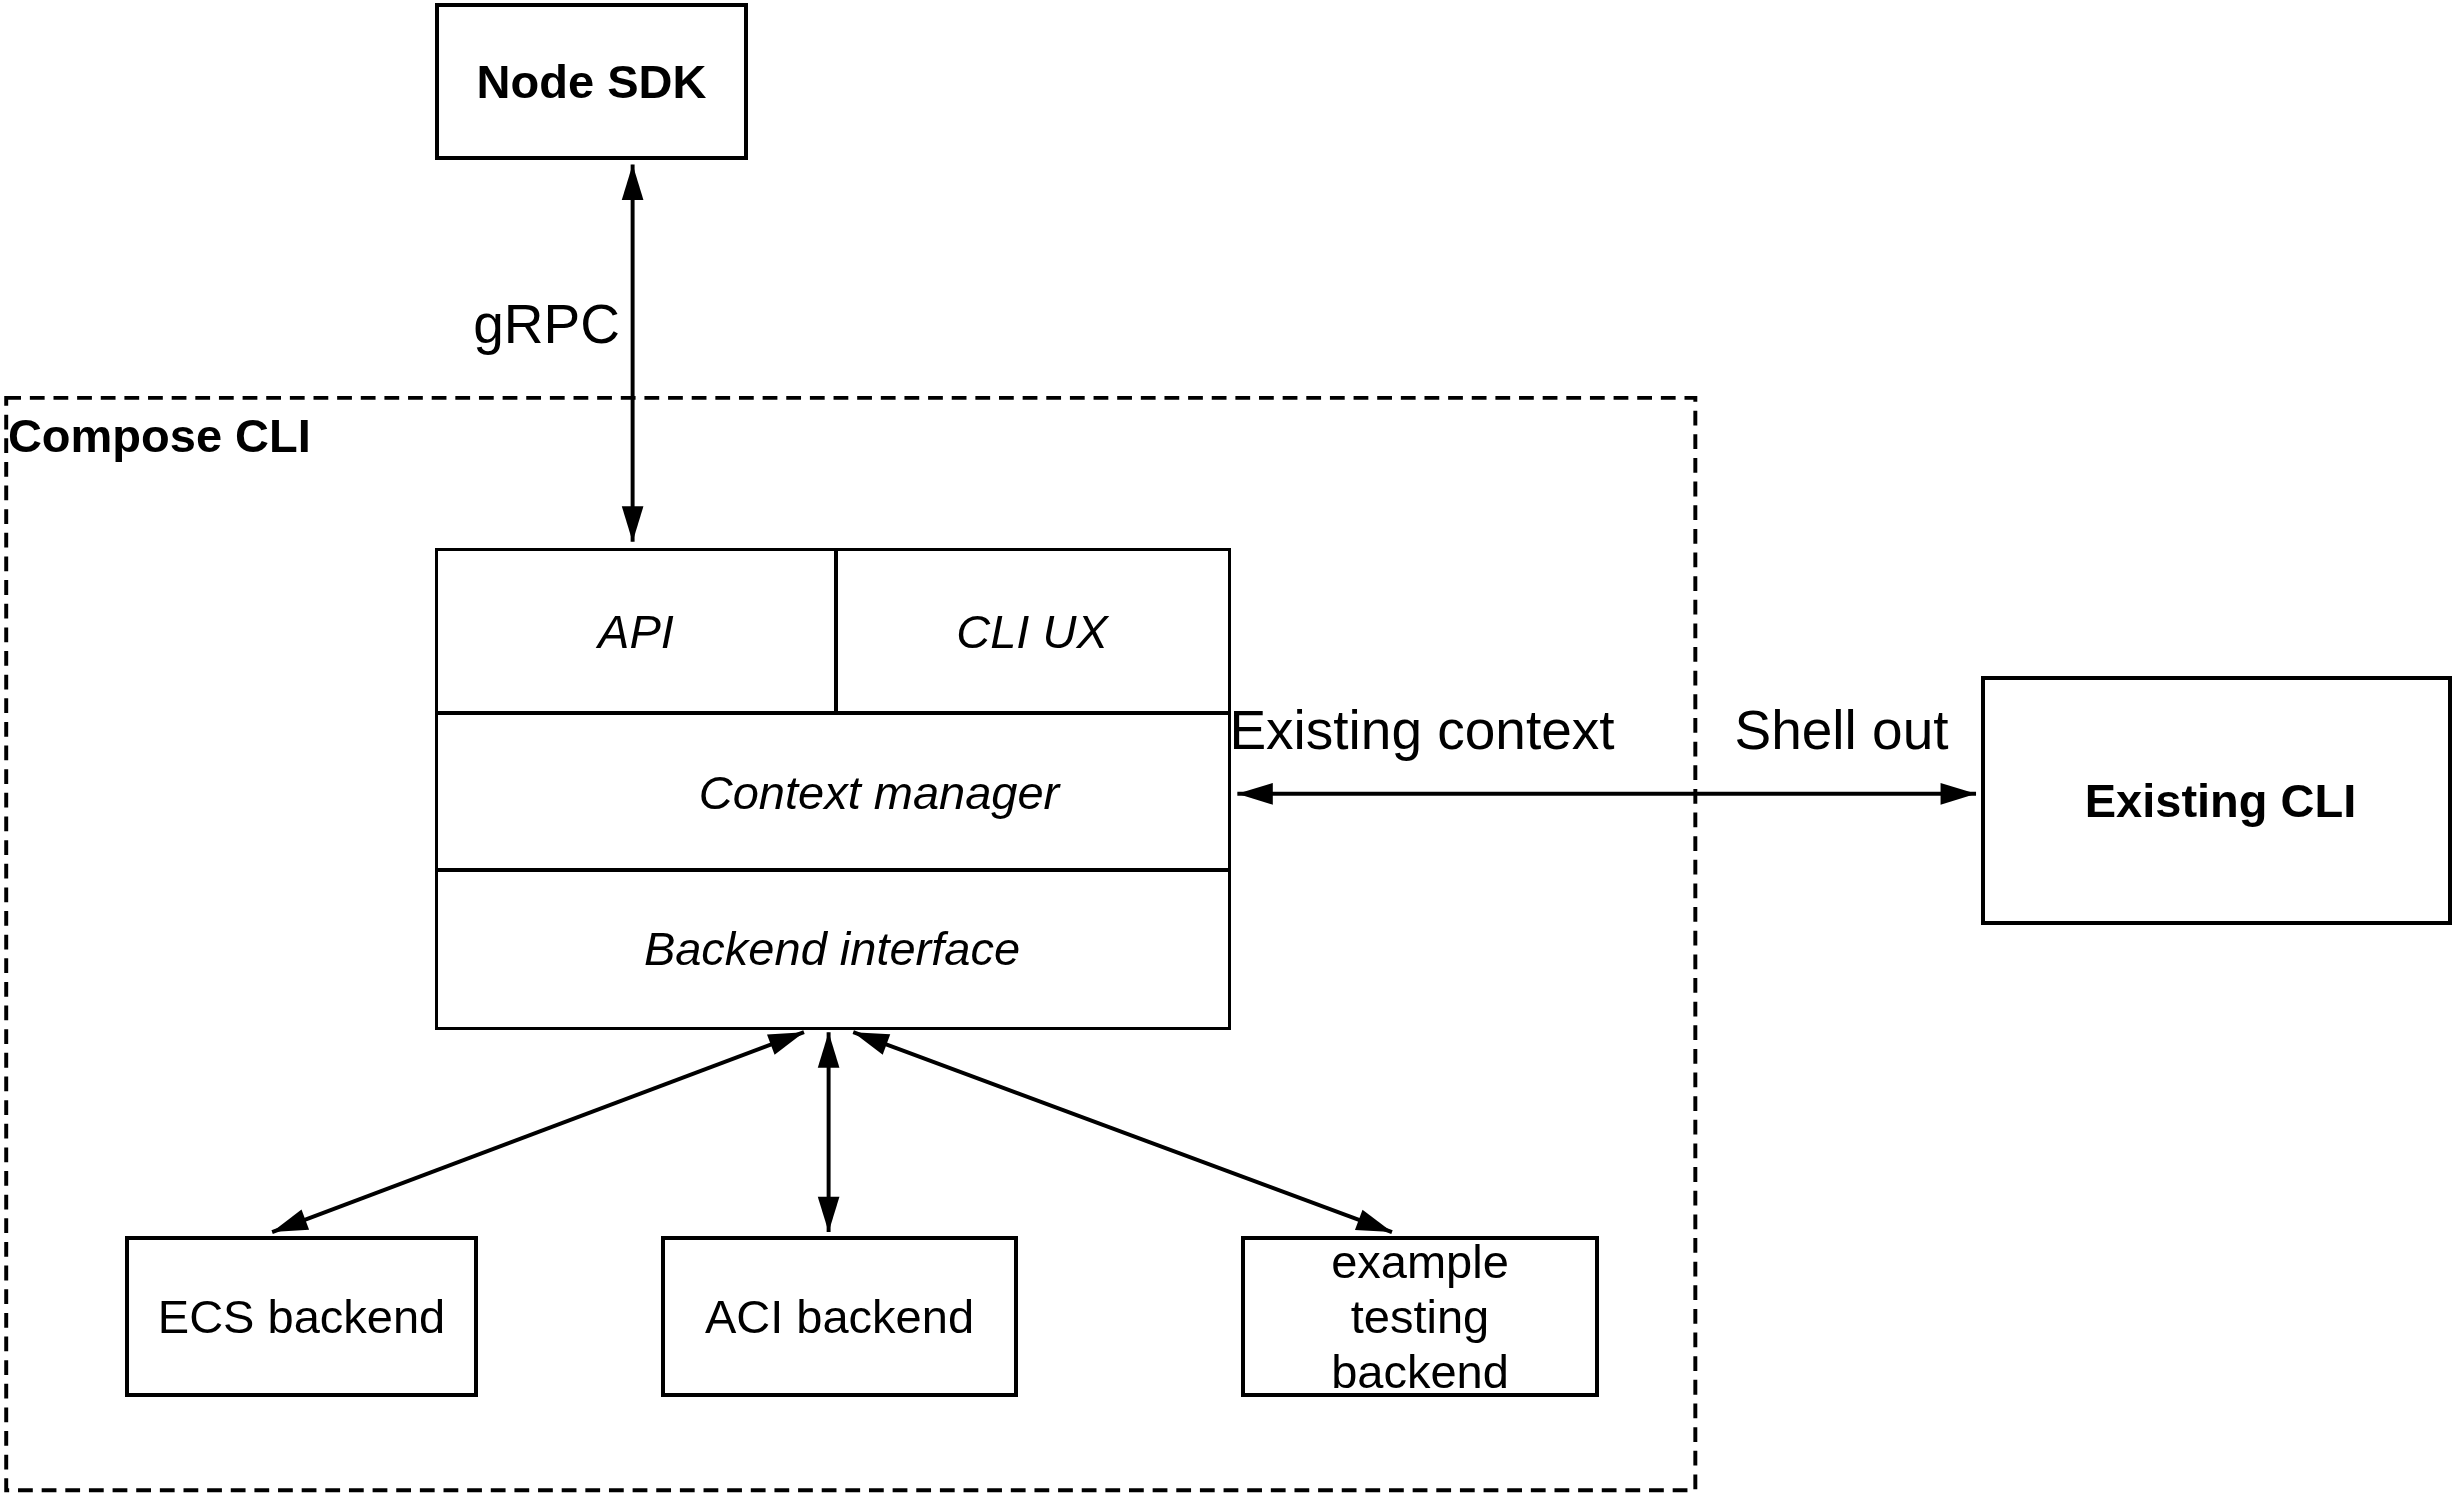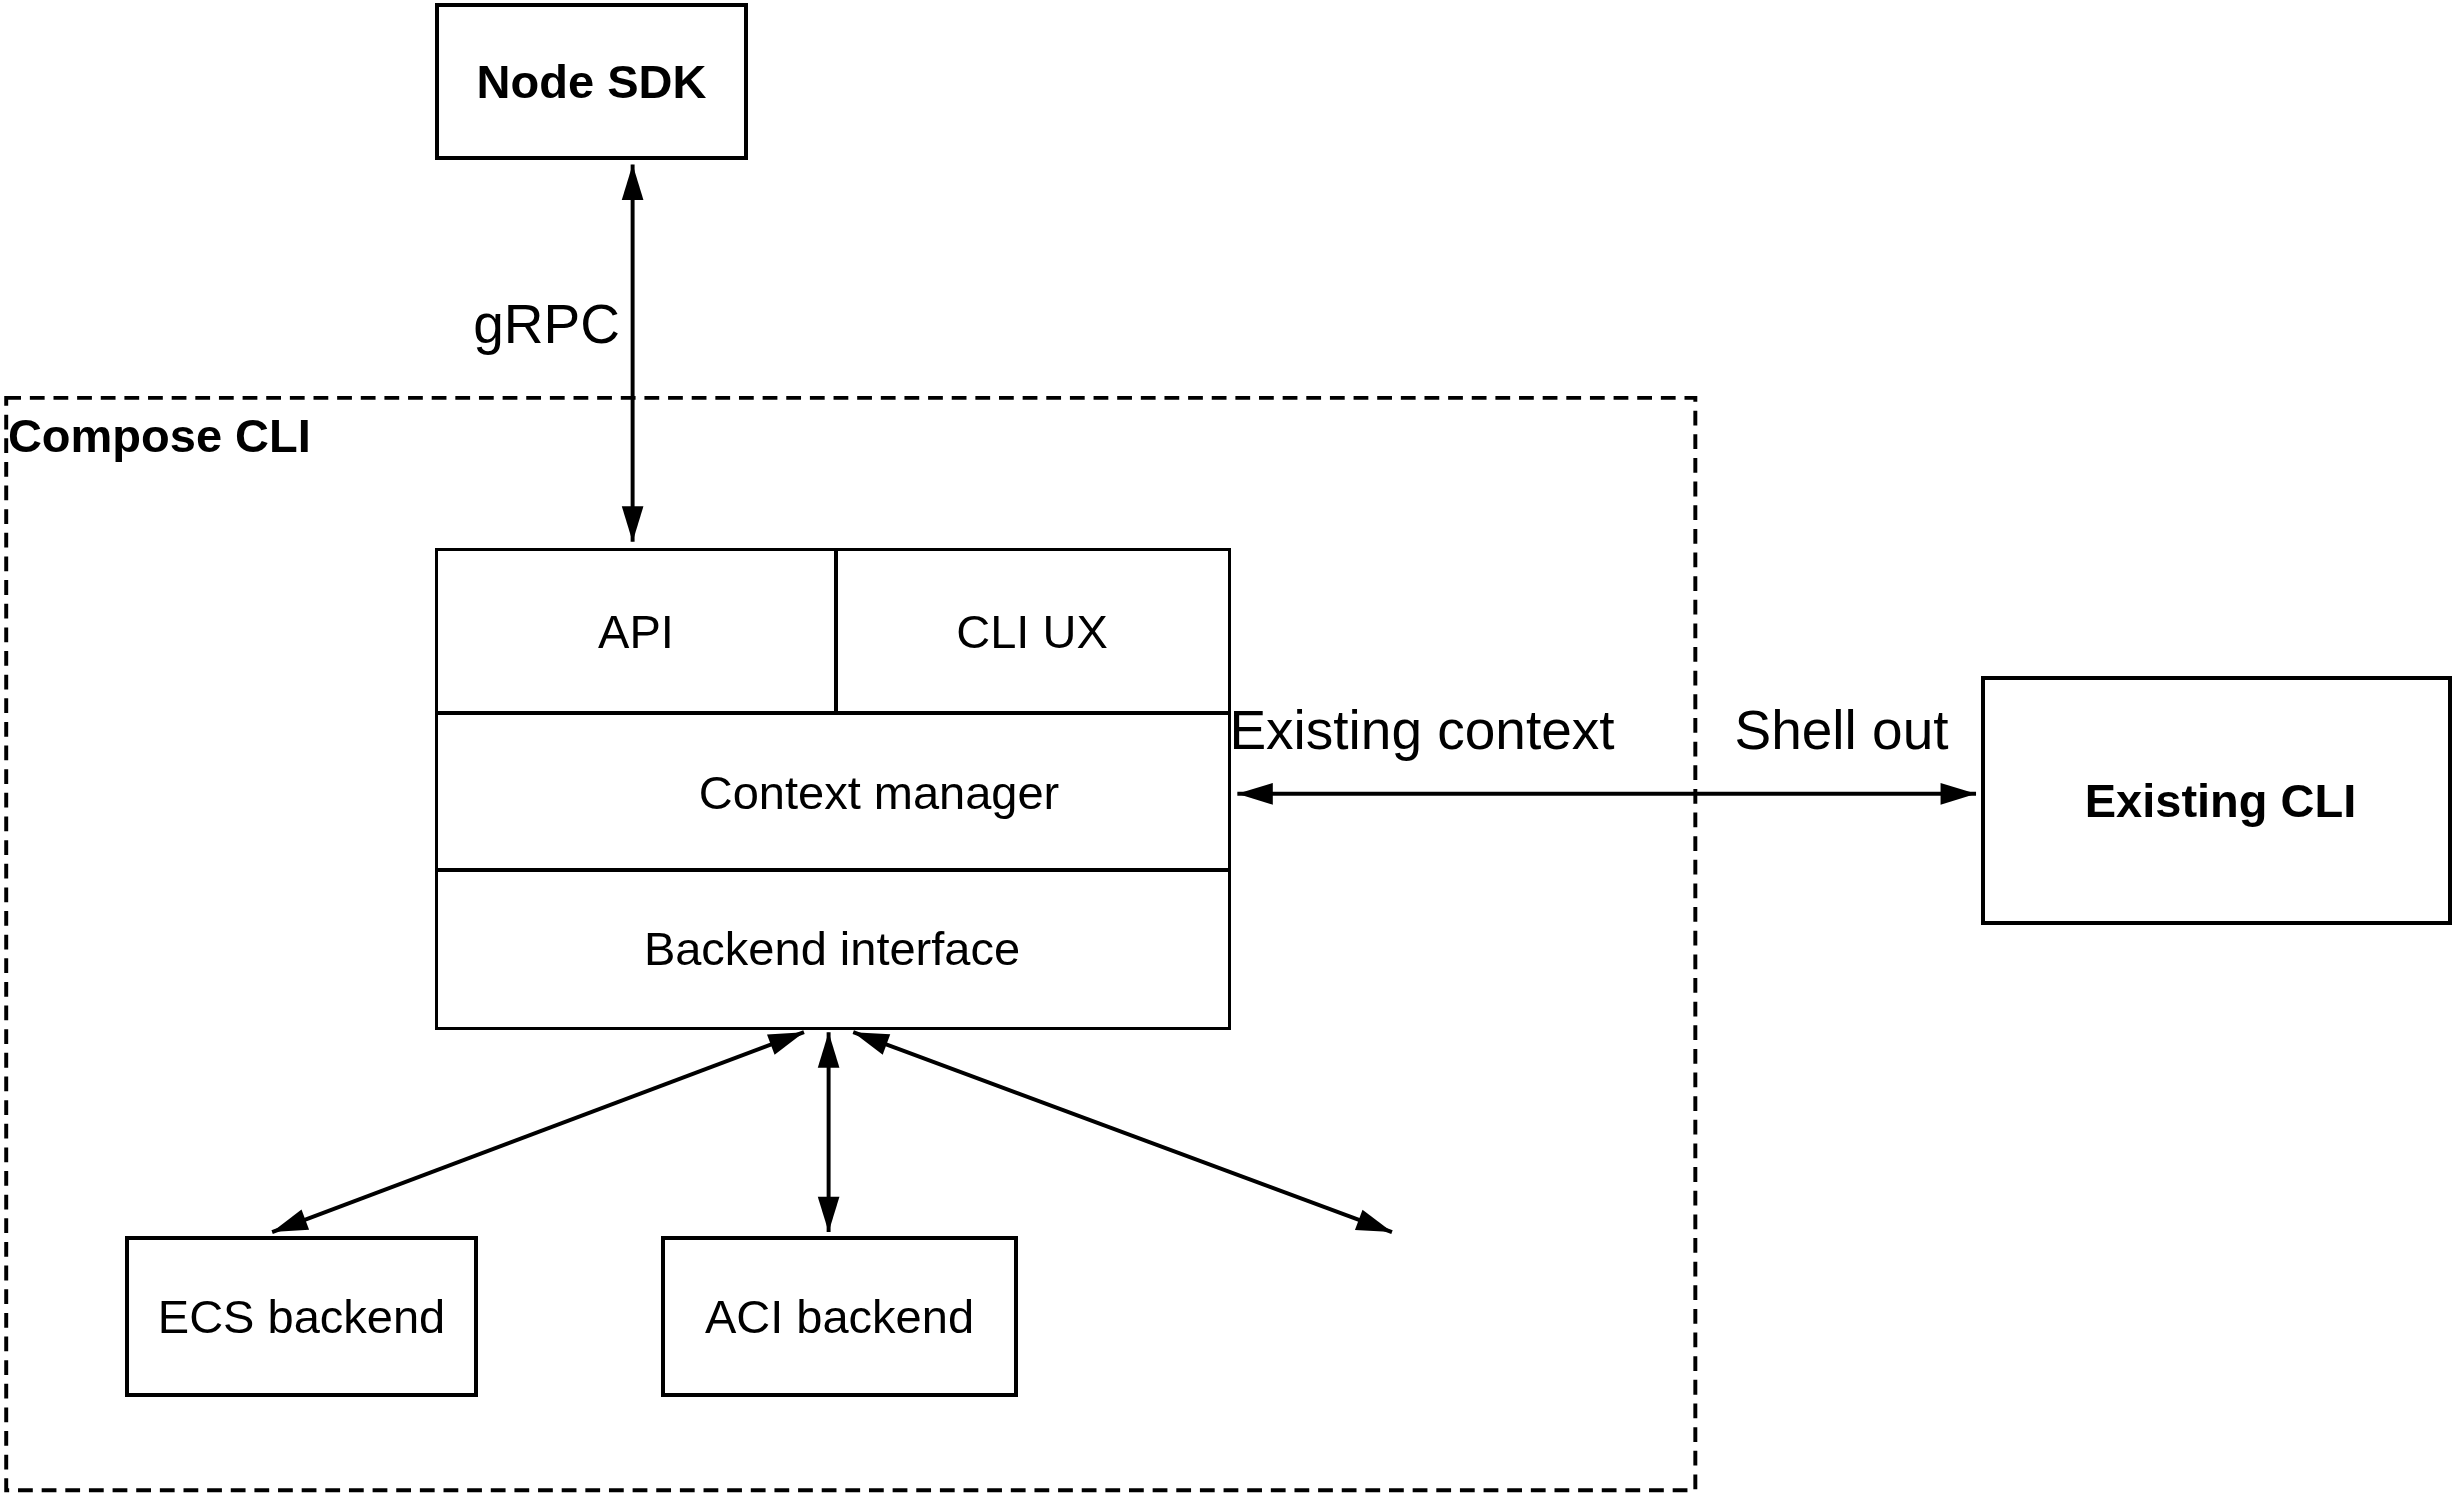--- a/index.html
+++ b/index.html
@@ -36,20 +36,21 @@
     background: #ffffff;
   }
   .stackbox .cell {
     position: absolute;
     display: flex;
     align-items: center;
     justify-content: center;
     text-align: center;
     font-size: 47px;
     line-height: 55px;
+    font-style: italic;
   }
   .divider-h {
     position: absolute;
     left: 0;
     width: 100%;
     height: 3.9px;
     background: #000000;
   }
   .divider-v {
     position: absolute;
@@ -110,20 +111,23 @@
   <div class="box bold" style="left:1981px; top:676px; width:471px; height:249px;padding-left:8px;">
     <span>Existing CLI</span>
   </div>
 
   <div class="box" style="left:81px; top:1236px; width:353px; height:161px;margin-left:44px;">
     <span>ECS backend</span>
   </div>
   <div class="box" style="left:661px; top:1236px; width:357px; height:161px;">
     <span>ACI backend</span>
   </div>
+  <div class="box" style="left:1241px; top:1236px; width:358px; height:161px; padding:0 19.7px;">
+    <span>example testing backend</span>
+  </div>
 
   <div class="edge-label right" style="left:374px; top:298px; width:246px;">gRPC</div>
   <div class="edge-label center" style="left:1225px; top:704px; width:394px;">Existing context</div>
   <div class="edge-label center" style="left:1692px; top:704px; width:299px;">Shell out</div>
 
   <svg class="overlay" width="2455" height="1501" viewBox="0 0 2492 1524">
     <defs>
       <marker id="arrow" markerUnits="userSpaceOnUse" markerWidth="40" markerHeight="26" viewBox="0 0 40 26" refX="38" refY="13" orient="auto-start-reverse">
         <path d="M2,2 L38,13 L2,24 Z" fill="#000000"></path>
       </marker>

